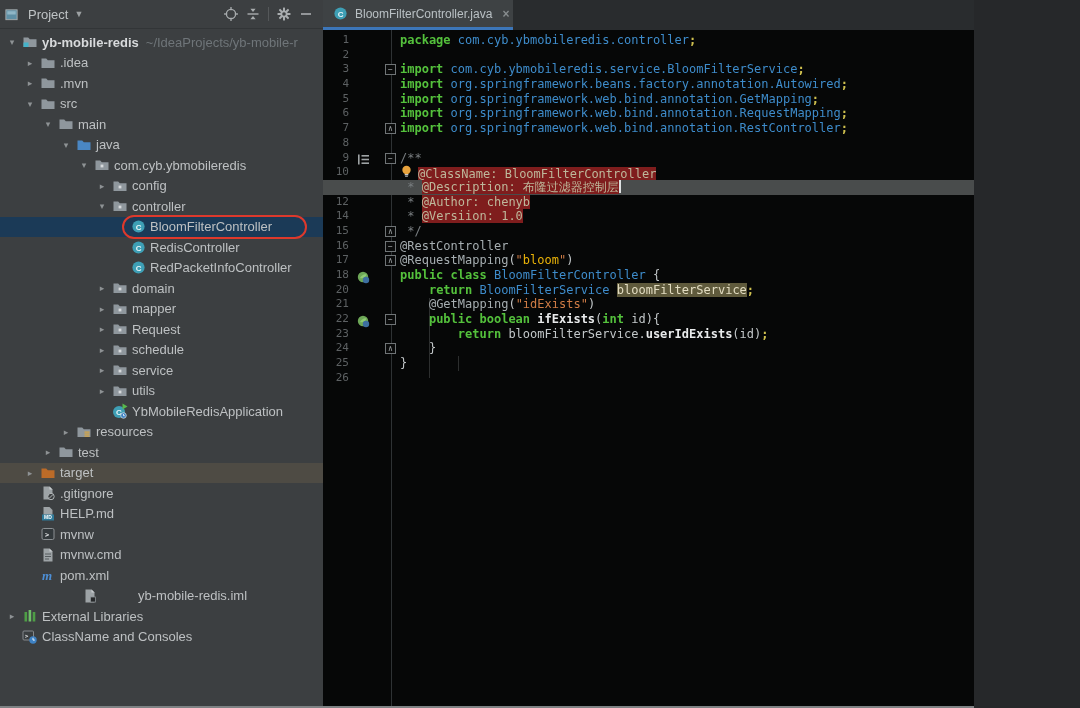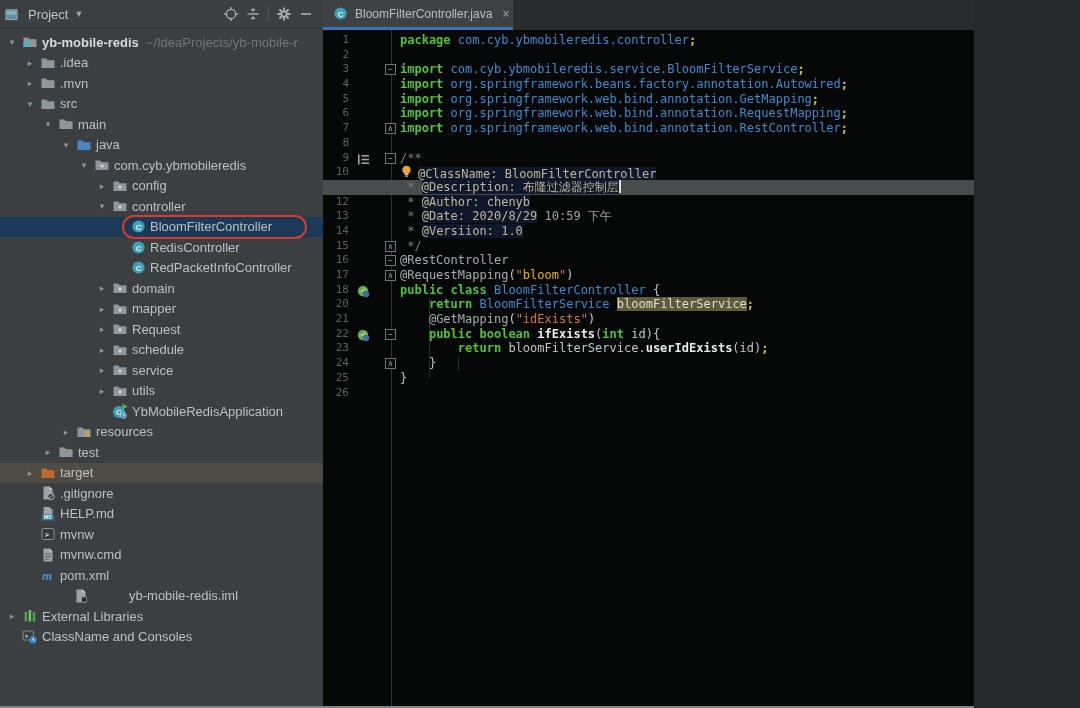--- a/index.html
+++ b/index.html
@@ -49,21 +49,21 @@
   .t-kw{color:#54C13C;font-weight:bold;}
   .t-pl{color:#C2C7C9;}
   .t-ref{color:#3E8CCB;}
   .t-semi{color:#CFC04F;font-weight:bold;}
   .t-ann{color:#A6AEB1;}
   .t-annu{color:#A6AEB1;text-decoration:underline;text-decoration-color:#8F8A66;}
   .t-str{color:#CE7B45;}
   .t-strv{color:#eab308;}
   .t-cmt{color:#797E81;}
   .t-cmt2{color:#9EA3A5;}
-  .t-sel{background:#0f172a;color:#BEB89B;}
+  .t-sel{background:#7f1d1d;color:#BEB89B;}
   .t-hl{background:#5F5A3C;color:#E2DCC1;}
   .t-mth{color:#E8EAEB;font-weight:bold;}
   .t-caret{display:inline-block;width:0;border-left:2px solid #DDE0E1;height:13px;vertical-align:-2px;}
   .t-bulbwrap{display:inline-block;width:18px;}
   #window-edge{position:absolute;left:0;bottom:0;width:100%;height:2px;background:#7E8284;}
 </style>
 </head>
 <body>
 
 <div id="app">
@@ -386,21 +386,21 @@
         </div>
         <div class="tree-row" style="padding-left: 21px;">
           <span class="arrow"></span>
           <span class="ticon">
             <svg width="16" height="16" viewBox="0 0 16 16">
               <text x="2" y="12.5" font-family="Liberation Serif,serif" font-size="13" font-style="italic" font-weight="bold" fill="#4D8FD6">m</text>
             </svg>
           </span>
           <span class="tlabel">pom.xml</span>
         </div>
-        <div class="tree-row" style="padding-left: 18px; gap: 36px;">
+        <div class="tree-row" style="padding-left: 27px; gap: 36px;">
           <span class="arrow"></span>
           <span class="ticon">
             <svg width="16" height="16" viewBox="0 0 16 16">
               <path d="M3.5 1.5 H9.5 L12.5 4.5 V14.5 H3.5 Z" fill="#9DA3A6"></path>
               <path d="M9.5 1.5 L12.5 4.5 H9.5 Z" fill="#C9CED0"></path>
               <rect x="8.5" y="9" width="5" height="5" fill="#26282A" stroke="#8C9194" stroke-width="0.8"></rect>
             </svg>
           </span>
           <span class="tlabel">yb-mobile-redis.iml</span>
         </div>
@@ -465,21 +465,20 @@
                     <rect x="4.5" y="9.4" width="7.5" height="1.6"></rect>
                   </g>
                 </svg></span><span class="fold">−</span></div><div class="src"><span class="t-cmt">/**</span></div></div>
           <div class="code-row"><div class="gut"><span class="ln">10</span></div><div class="src"><span class="ticon t-bulbwrap"><svg width="13" height="13" viewBox="0 0 13 13">
                   <circle cx="6.5" cy="5" r="4.2" fill="#E8A33D"></circle>
                   <rect x="4.7" y="9" width="3.6" height="1.4" fill="#C7CACB"></rect>
                   <rect x="5.1" y="10.8" width="2.8" height="1.1" fill="#9A9D9F"></rect>
                 </svg></span><span class="t-sel">@ClassName: BloomFilterController</span></div></div>
           <div class="code-row caret-row"><div class="gut"></div><div class="src"><span class="t-cmt"> * </span><span class="t-sel">@Description: 布隆过滤器控制层</span><span class="t-caret"></span></div></div>
           <div class="code-row"><div class="gut"><span class="ln">12</span></div><div class="src"><span class="t-cmt"> * </span><span class="t-sel">@Author: chenyb</span></div></div>
-          <div class="code-row"><div class="gut"><span class="ln">13</span></div><div class="src"><span class="t-cmt"> * </span><span class="t-sel">@Date: 2020/8/29</span><span class="t-cmt2"> 10:59 下午</span></div></div>
           <div class="code-row"><div class="gut"><span class="ln">14</span></div><div class="src"><span class="t-cmt"> * </span><span class="t-sel">@Versiion: 1.0</span></div></div>
           <div class="code-row"><div class="gut"><span class="ln">15</span><span class="fold">∧</span></div><div class="src"><span class="t-cmt"> */</span></div></div>
           <div class="code-row"><div class="gut"><span class="ln">16</span><span class="fold">−</span></div><div class="src"><span class="t-ann">@RestController</span></div></div>
           <div class="code-row"><div class="gut"><span class="ln">17</span><span class="fold">∧</span></div><div class="src"><span class="t-ann">@RequestMapping</span><span class="t-pl">(</span><span class="t-str">"</span><span class="t-strv">bloom</span><span class="t-str">"</span><span class="t-pl">)</span></div></div>
           <div class="code-row"><div class="gut"><span class="ln">18</span><span class="ticon gicon"><svg width="13" height="13" viewBox="0 0 13 13">
                   <circle cx="6" cy="6" r="5.2" fill="#6DA757"></circle>
                   <path d="M3 7 Q6 2.5 9.5 3.5 Q7.5 8.5 3 7 Z" fill="#8FCB74"></path>
                   <circle cx="9" cy="9" r="3.2" fill="#3D6FA0"></circle>
                 </svg></span></div><div class="src"><span class="t-kw">public class</span><span class="t-pl"> </span><span class="t-ref">BloomFilterController</span><span class="t-pl"> {</span></div></div>
           <div class="code-row"><div class="gut"><span class="ln">20</span></div><div class="src"><span class="t-pl">    </span><span class="t-kw">return</span><span class="t-pl"> </span><span class="t-ref">BloomFilterService</span><span class="t-pl"> </span><span class="t-hl">bloomFilterService</span><span class="t-semi">;</span></div></div>

